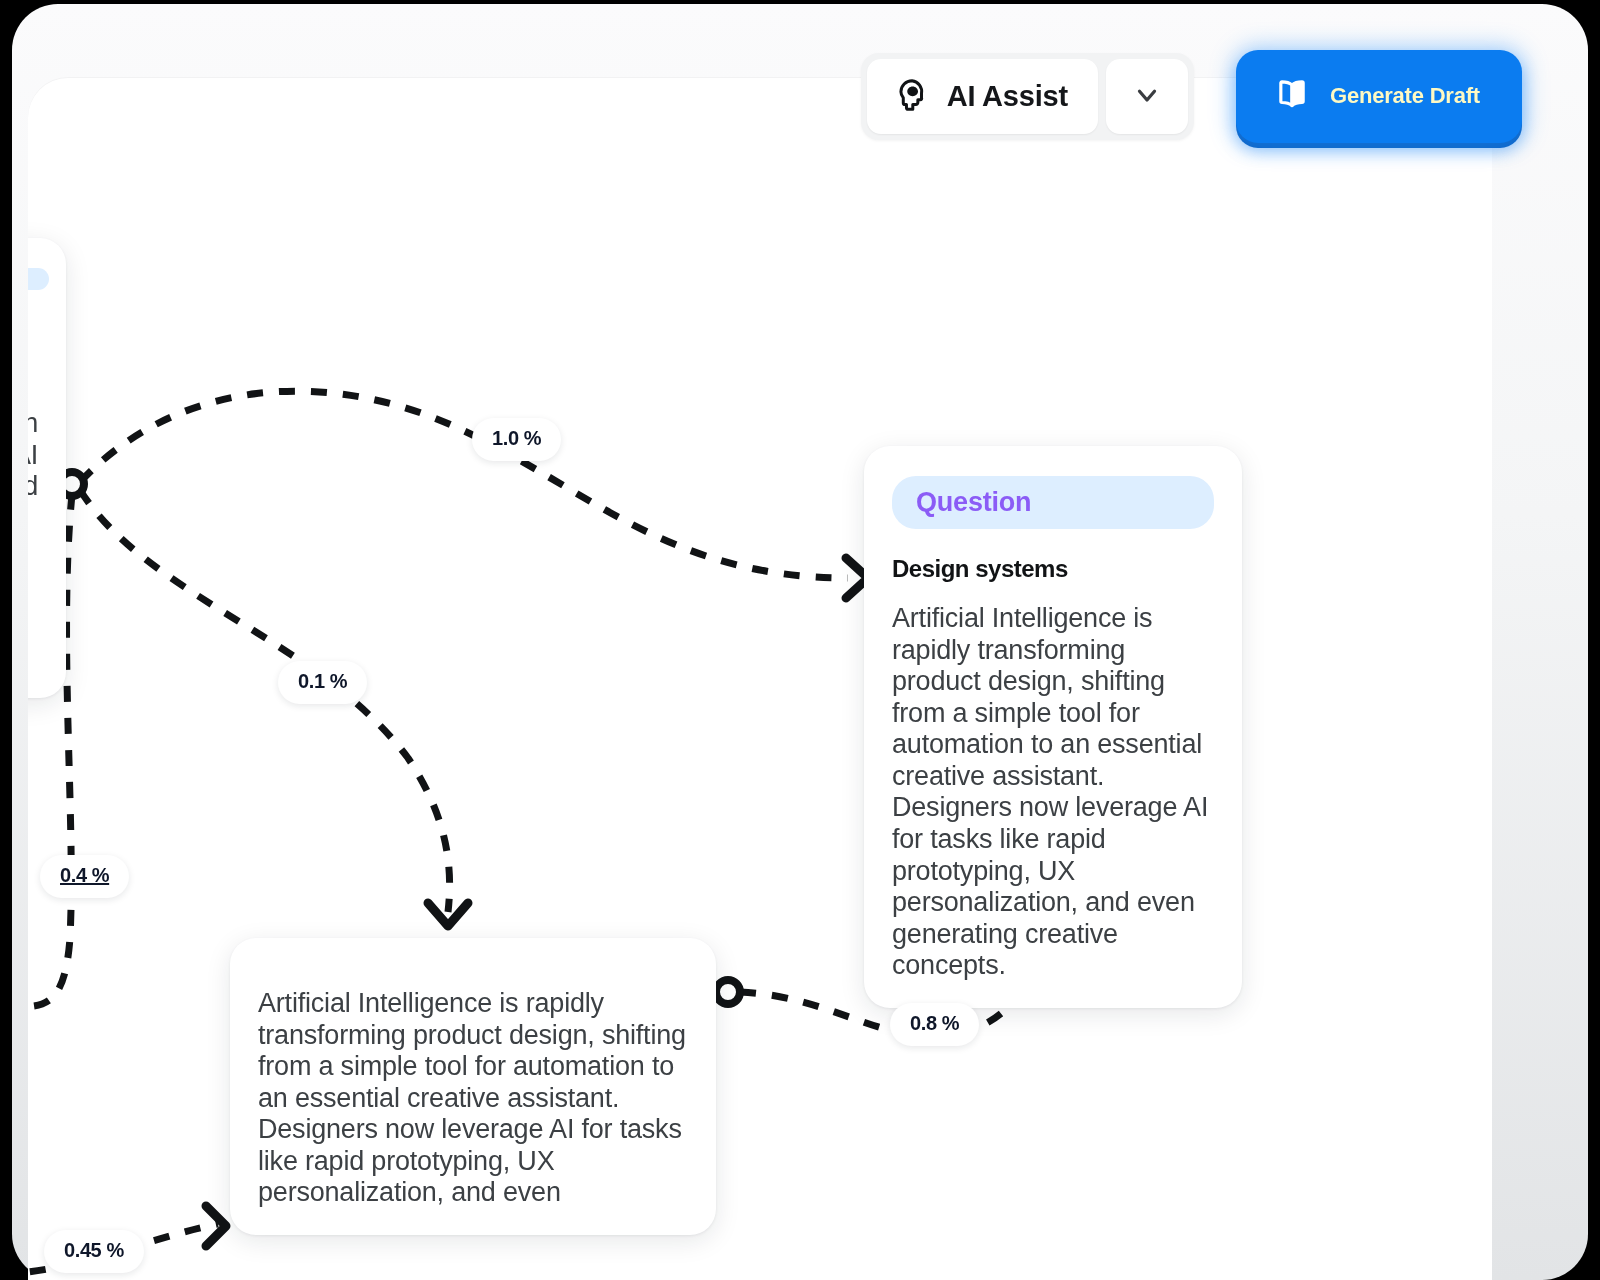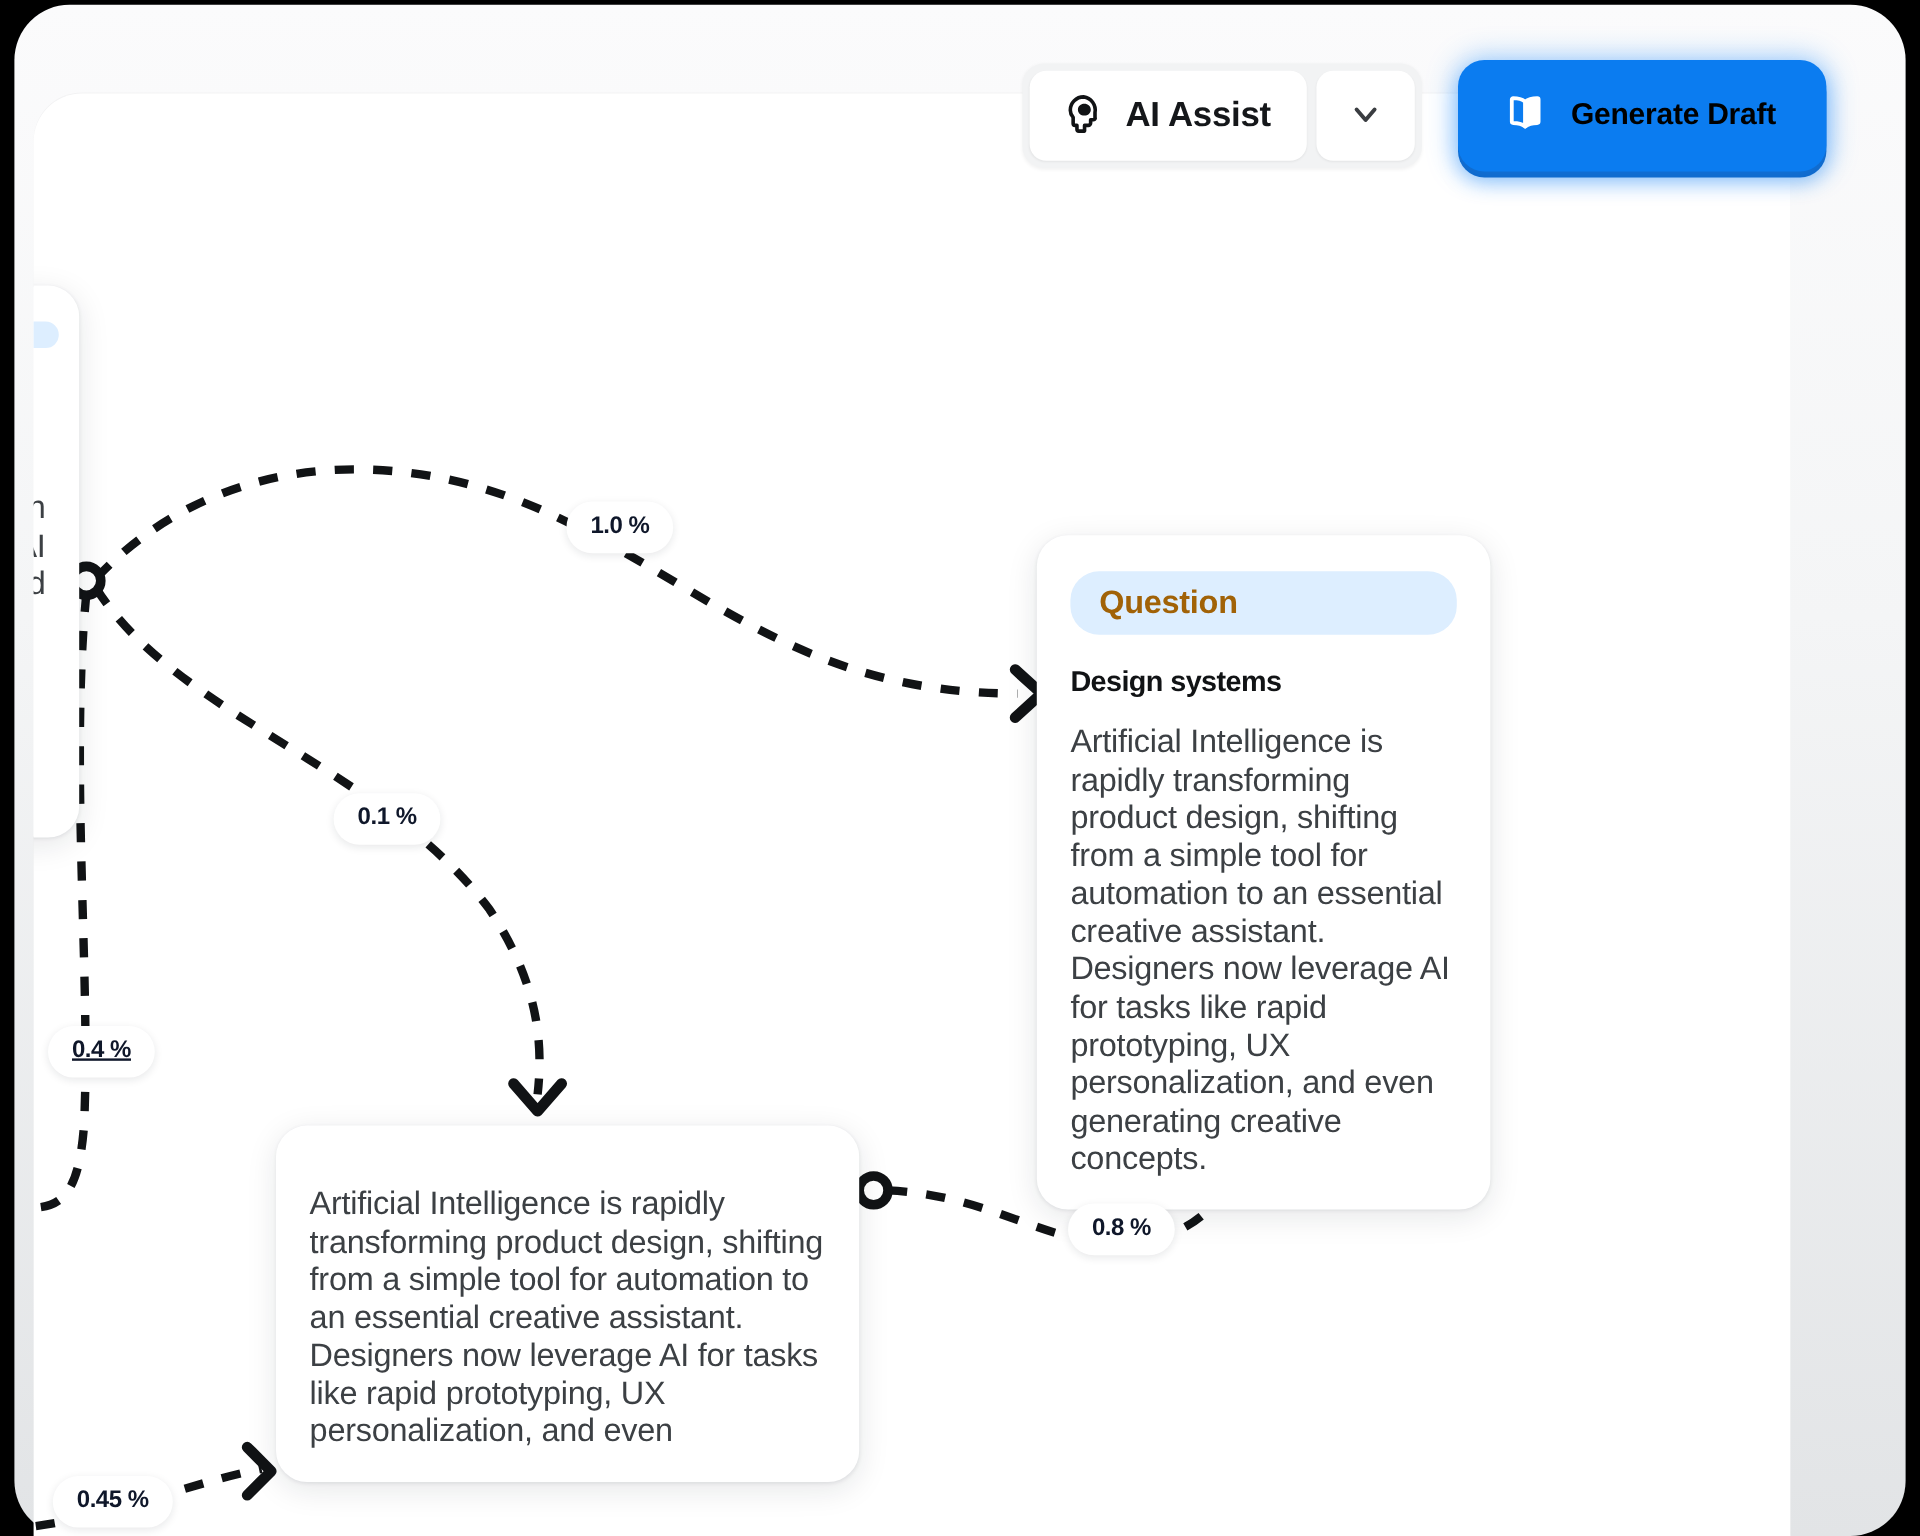--- a/index.html
+++ b/index.html
@@ -36,21 +36,21 @@
     border-top-right-radius: 40px;
     border-bottom-left-radius: 0;
     overflow: hidden;
     box-shadow: 0 -1px 0 rgba(0,0,0,.03);
   }
 
   
   .toolbar {
     position: absolute;
     right: 78px; top: 50px;
-    display: flex; align-items: center; gap: 30px;
+    display: flex; align-items: center; gap: 42px;
     z-index: 40;
   }
   .split-group {
     display: flex; align-items: stretch; gap: 8px;
     background: #f2f3f4;
     border-radius: 18px;
     padding: 6px;
     box-shadow: 0 1px 3px rgba(0,0,0,.05);
   }
   .assist-btn {
@@ -79,21 +79,21 @@
     background: #0b7cf0;
     border: none;
     border-radius: 22px;
     padding: 24px 42px 26px 36px;
     cursor: pointer;
     box-shadow: 0 0 22px 4px rgba(46,146,255,.38),
                 0 5px 0 0 #0a63c4,
                 0 8px 16px rgba(11,124,240,.35);
   }
   .gen-btn .lbl {
-    font-size: 25px; font-weight: 700; color: #000000;
+    font-size: 22px; font-weight: 700; color: #fef9c3;
     letter-spacing: -.2px; white-space: nowrap;
   }
 
   
   .graph { position: absolute; inset: 0; }
   .graph svg { position: absolute; left: 0; top: 0; overflow: visible; }
 
   
   .node-card {
     position: absolute;
@@ -102,21 +102,21 @@
     box-shadow: 0 6px 26px rgba(20,25,40,.10), 0 1px 3px rgba(20,25,40,.07);
     padding: 30px 28px 26px 28px;
     z-index: 20;
   }
   .badge {
     display: block;
     background: #ddeeff;
     border-radius: 24px;
     padding: 11px 24px;
     font-size: 27px; font-weight: 700;
-    color: #a16207;
+    color: #8b5cf6;
     letter-spacing: -.2px;
   }
   .node-title {
     margin-top: 26px;
     font-size: 24px; font-weight: 700; color: #111315;
     letter-spacing: -.5px;
   }
   .node-body {
     margin-top: 20px;
     font-size: 27px; line-height: 1.17; color: #3c4044;

